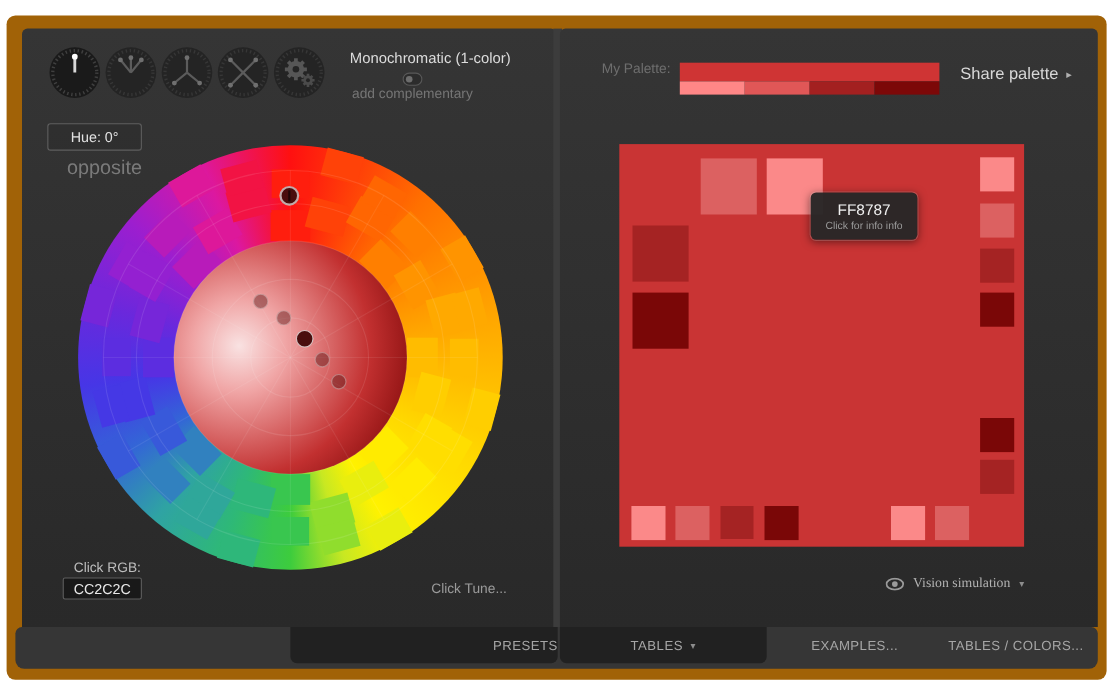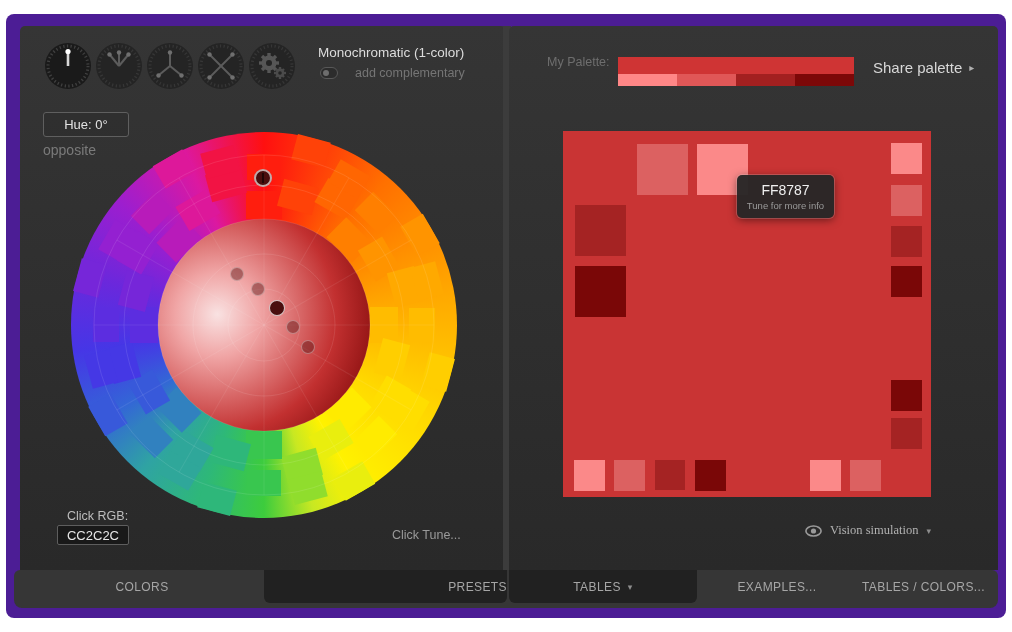--- a/index.html
+++ b/index.html
@@ -1,36 +1,36 @@
 <!DOCTYPE html>
 <html><head>
 <meta charset="utf-8">
 <style>
   * { margin:0; padding:0; box-sizing:border-box; }
   body { background:#ffffff; font-family:"Liberation Sans", sans-serif; }
   .page { position:relative; width:1012px; height:632px; background:#ffffff; overflow:hidden; }
-  .app { position:absolute; left:6px; top:14px; width:1000px; height:604px; background:#4c1d95; border-radius:8px; }
+  .app { position:absolute; left:6px; top:14px; width:1000px; height:604px; background:#a16207; border-radius:8px; }
 
   .panel { position:absolute; top:12px; height:544px; background:linear-gradient(#353535,#292929); border-radius:5px 5px 0 0; }
   .left-panel { left:14px; width:486px; }
   .right-panel { left:503px; width:489px; }
   .divider { position:absolute; left:497px; top:12px; width:8px; height:544px; background:#3c3c3c; }
 
   
   .knobs { position:absolute; left:25px; top:17px; display:flex; gap:5px; }
   .knob { width:46px; height:46px; border-radius:50%; background:#242424; display:flex; align-items:center; justify-content:center; cursor:pointer; }
   .knob.active { background:#1a1a1a; }
   .scheme-title { position:absolute; left:298px; top:19px; font-size:13.5px; color:#dcdcdc; white-space:nowrap; }
-  .add-comp { position:absolute; left:300px; top:40px; display:flex; align-items:center; gap:17px; }
+  .add-comp { position:absolute; left:300px; top:40px; display:flex; align-items:center; gap:0;flex-direction:column; }
   .toggle { width:18px; height:12px; border:1px solid #585858; border-radius:7px; position:relative; background:#2c2c2c; }
   .toggle-dot { position:absolute; left:2px; top:2px; width:6px; height:6px; border-radius:50%; background:#6d6d6d; }
   .add-comp-label { font-size:12.5px; color:#757575; white-space:nowrap; }
 
   .hue-box { position:absolute; left:23px; top:86px; width:86px; height:25px; border:1px solid #5f5f5f; border-radius:3px; color:#e2e2e2; font-size:13px; display:flex; align-items:center; justify-content:center; cursor:pointer; background:rgba(0,0,0,0.08); }
-  .opposite { position:absolute; left:23px; top:116px; width:86px; text-align:left; font-size:14px; color:#7a7a7a; }
+  .opposite { position:absolute; left:23px; top:116px; width:86px; text-align:right; font-size:18px; color:#7a7a7a; }
 
   
   .wheel { position:absolute; left:51px; top:106px; width:386px; height:386px; }
   .ring { position:absolute; inset:0; border-radius:50%;
     background:conic-gradient(from 0deg,
       #ff1010 0deg,#ff7000 40deg,#ffa800 80deg,#ffd900 120deg,#fff200 150deg,
       #c8e822 165deg,#3dcc3d 180deg,#2eb878 200deg,#2fa3a3 220deg,#3366d6 240deg,
       #4636e6 262deg,#6a28dc 285deg,#9c1ecf 310deg,#dc18a0 335deg,#ff1010 360deg); }
   .tiles { position:absolute; inset:0; }
   .tile { position:absolute; }
@@ -289,40 +289,37 @@
             <div class="sq" style="left: 328px; top: 287px; width: 31px; height: 31px; background: rgb(165, 35, 35);"></div>
             <div class="sq" style="left: 11px; top: 329px; width: 31px; height: 31px; background: rgb(251, 137, 137);"></div>
             <div class="sq" style="left: 51px; top: 329px; width: 31px; height: 31px; background: rgb(220, 97, 97);"></div>
             <div class="sq" style="left: 92px; top: 329px; width: 30px; height: 30px; background: rgb(165, 35, 35);"></div>
             <div class="sq" style="left: 132px; top: 329px; width: 31px; height: 31px; background: rgb(122, 7, 7);"></div>
             <div class="sq" style="left: 247px; top: 329px; width: 31px; height: 31px; background: rgb(251, 137, 137);"></div>
             <div class="sq" style="left: 287px; top: 329px; width: 31px; height: 31px; background: rgb(220, 97, 97);"></div>
           </div>
         <div class="tooltip">
           <div class="tooltip-title">FF8787</div>
-          <div class="tooltip-sub">Tune for more info</div>
+          <div class="tooltip-sub">Click for info info</div>
         </div>
       </div>
 
       <div class="vision">
         <svg width="17" height="12" viewBox="0 0 17 12">
           <ellipse cx="8.5" cy="6" rx="7.6" ry="5" fill="none" stroke="#9a9a9a" stroke-width="1.6"></ellipse>
           <circle cx="8.5" cy="6" r="2.6" fill="#9a9a9a"></circle>
         </svg>
         <span class="vision-label">Vision simulation</span>
         <span class="caret-d">▾</span>
       </div>
     </div>
 
     <div class="strip">
       <div class="tabdark tab-presets"></div>
       <div class="tabdark tab-preview"></div>
-      <div class="tablabel tl-colors">
-        <span>COLORS</span>
-      </div>
       <div class="tablabel tl-presets">
         <span>PRESETS</span>
       </div>
       <div class="tablabel tl-preview">
         <span>TABLES</span>
         <span class="caret-d">▾</span>
       </div>
       <div class="tablabel tl-examples">
         <span>EXAMPLES...</span>
       </div>

